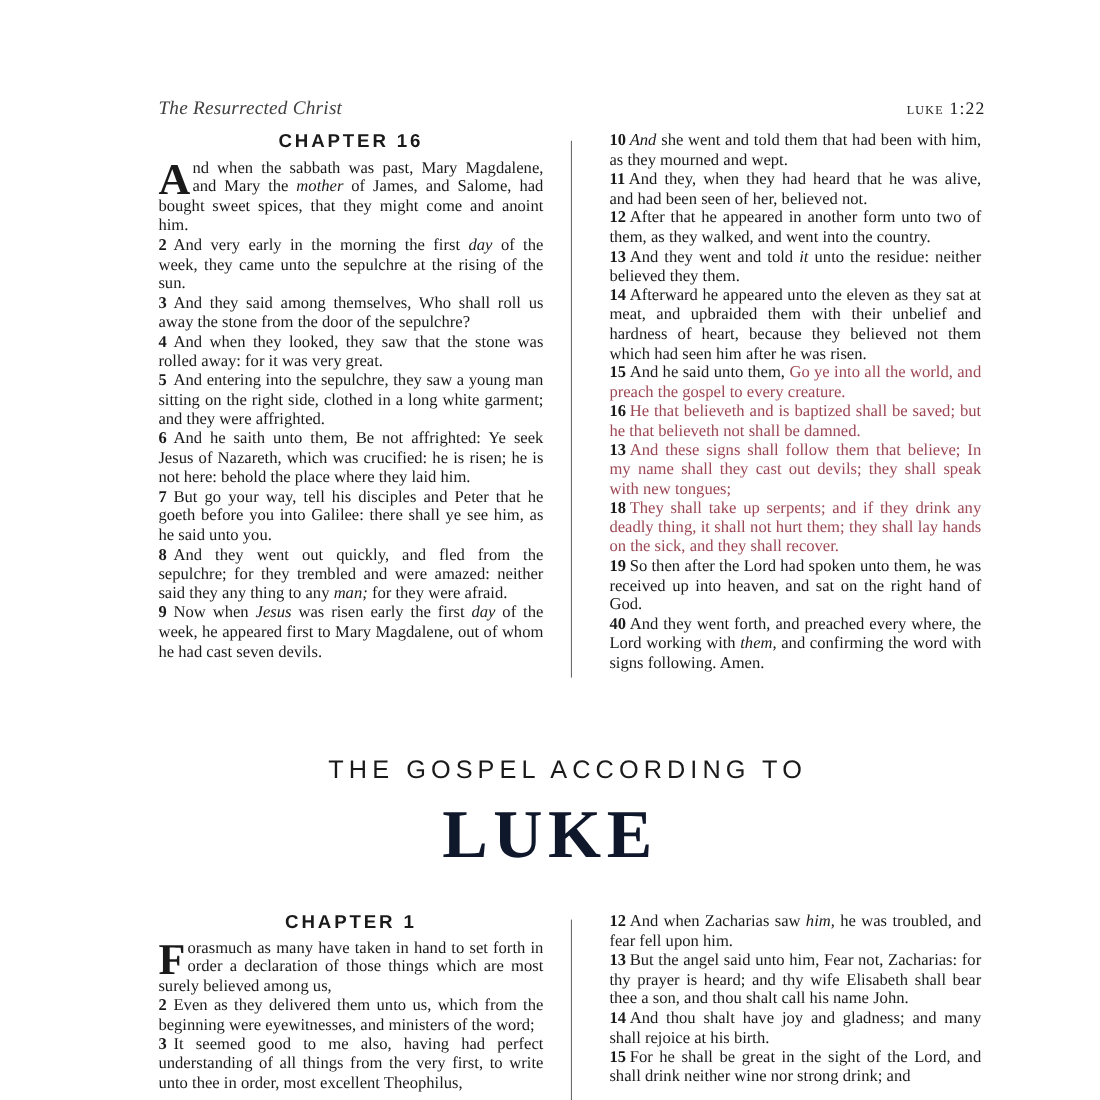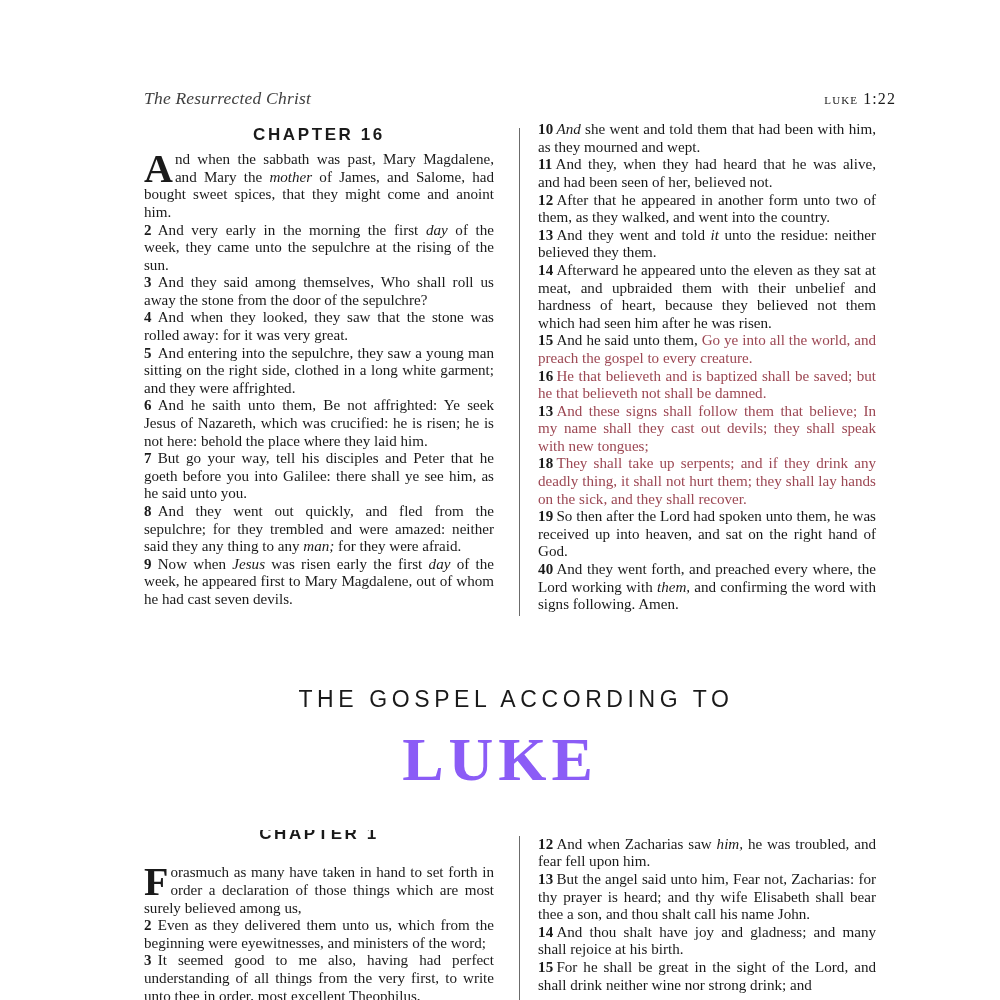--- a/index.html
+++ b/index.html
@@ -58,23 +58,22 @@
   .block {
     position: absolute;
     left: 144px;
     width: 752px;
   }
   .block-top { top: 120px; height: 495px; }
 
   .cols {
     position: relative;
     display: flex;
-    gap: 0;
+    gap: 16px;
     height: 100%;
-    align-items: center;
   }
   .col {
     width: 366px;
     box-sizing: border-box;
   }
   .col-left  { padding-right: 16px; }
   .col-right { padding-left: 28px; }
 
   .rule {
     position: absolute;
@@ -150,28 +149,28 @@
     letter-spacing: 4.6px;
     color: #1a1a1a;
     padding-left: 16px;
   }
   .book-title-main {
     top: 727px;
     font-family: "Liberation Serif", "DejaVu Serif", serif;
     font-size: 62px;
     font-weight: 700;
     letter-spacing: 5px;
-    color: #8b5cf6;
+    color: #0f172a;
     line-height: 1.05;
   }
 
   
   .block-bottom { top: 830px; height: 170px; }
   .rule-bottom { height: 168px; top: 6px; }
-  .chapter-head-b { margin-bottom: 21px; }
+  .chapter-head-b { margin-bottom: 5px; }
 
   .clip { overflow: hidden; height: 100%; }
 </style>
 </head>
 <body>
 
 <div class="page">
 
   <div class="running-head">
     <div class="rh-left">The Resurrected Christ</div>

